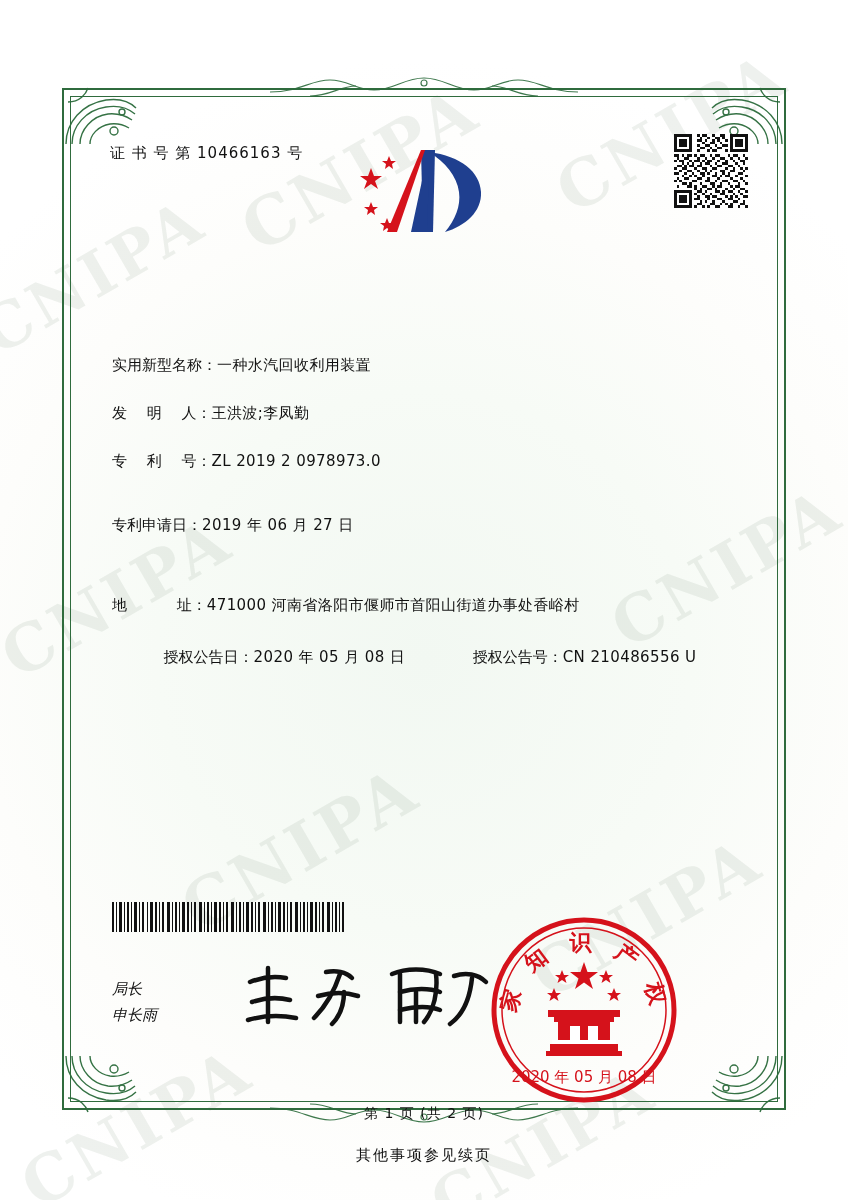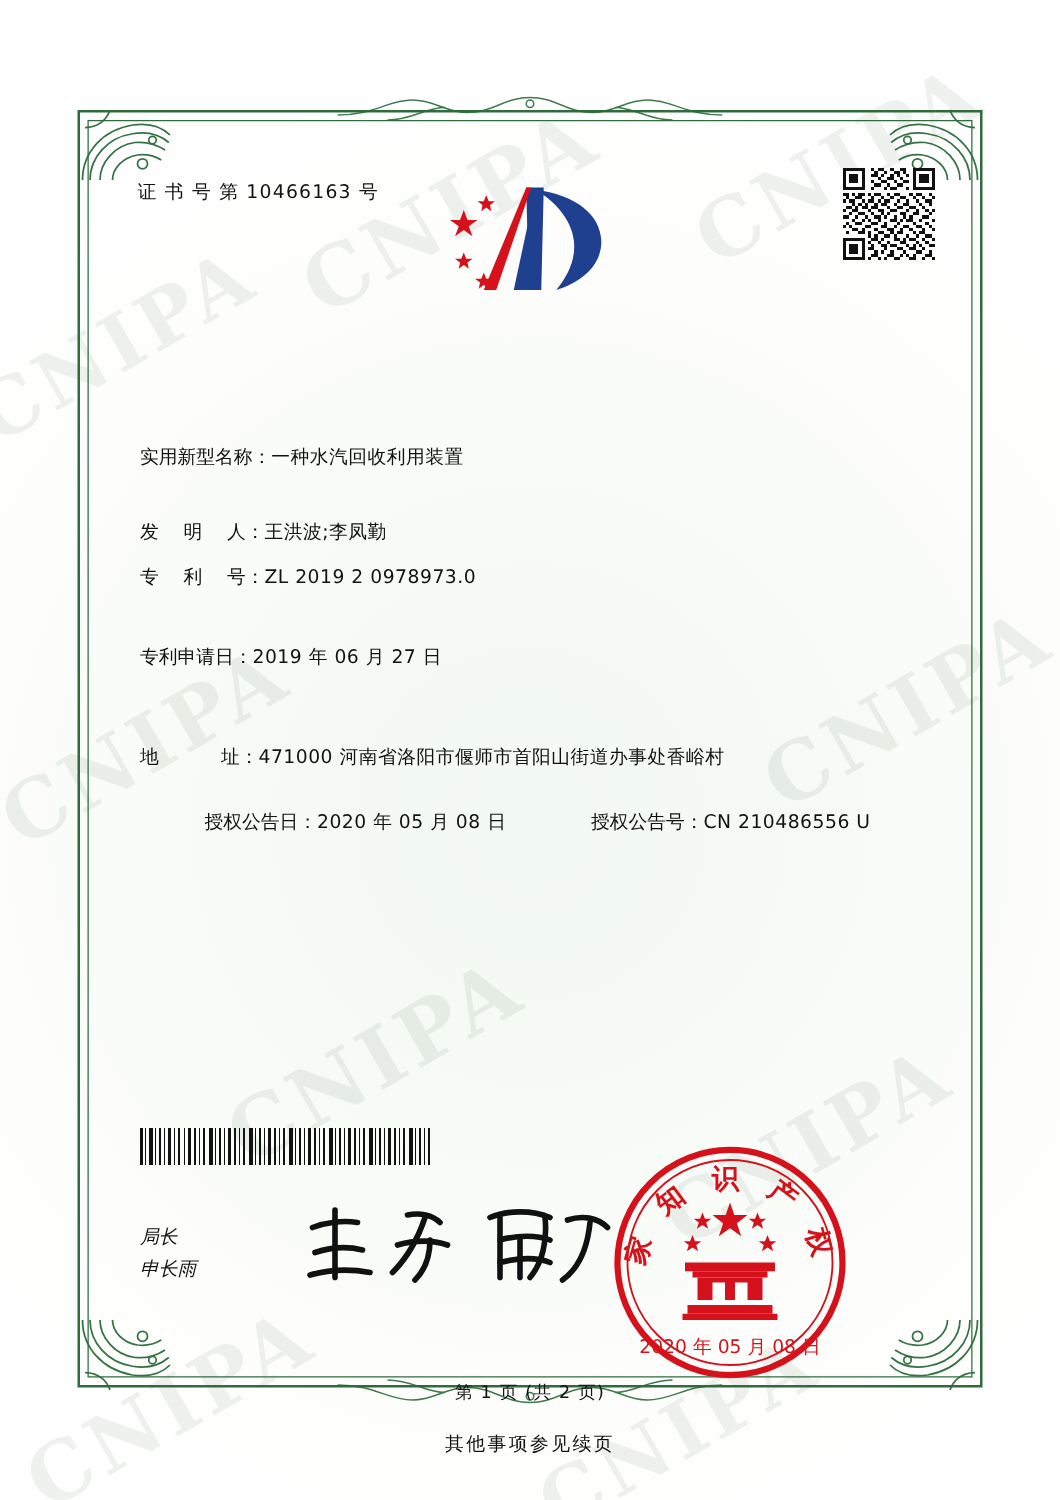--- a/index.html
+++ b/index.html
@@ -403,21 +403,21 @@
         <polygon fill="#d5121b" points="40,10 42,15 47,15 43,18 44,23 40,20 36,23 37,18 33,15 38,15"></polygon>
         <polygon fill="#d5121b" points="22,56 24,61 29,61 25,64 26,69 22,66 18,69 19,64 15,61 20,61"></polygon>
         <polygon fill="#d5121b" points="38,72 40,77 45,77 41,80 42,85 38,82 34,85 35,80 31,77 36,77"></polygon>
       </g>
     </svg>
 
 
     <div class="field" style="top:258px;">
       <span class="flabel">实用新型名称：</span><span class="fval">一种水汽回收利用装置</span>
     </div>
-    <div class="field" style="top:306px;margin-top:12px;">
+    <div class="field" style="top:306px;">
       <span class="flabel">发　 明　 人：</span><span class="fval">王洪波;李凤勤</span>
     </div>
     <div class="field" style="top:354px;">
       <span class="flabel">专　 利　 号：</span><span class="fval">ZL 2019 2 0978973.0</span>
     </div>
     <div class="field" style="top:418px;">
       <span class="flabel">专利申请日：</span><span class="fval">2019 年 06 月 27 日</span>
     </div>
     <div class="field" style="top:498px;">
       <span class="flabel">地　　 　址：</span><span class="fval">471000 河南省洛阳市偃师市首阳山街道办事处香峪村</span>

